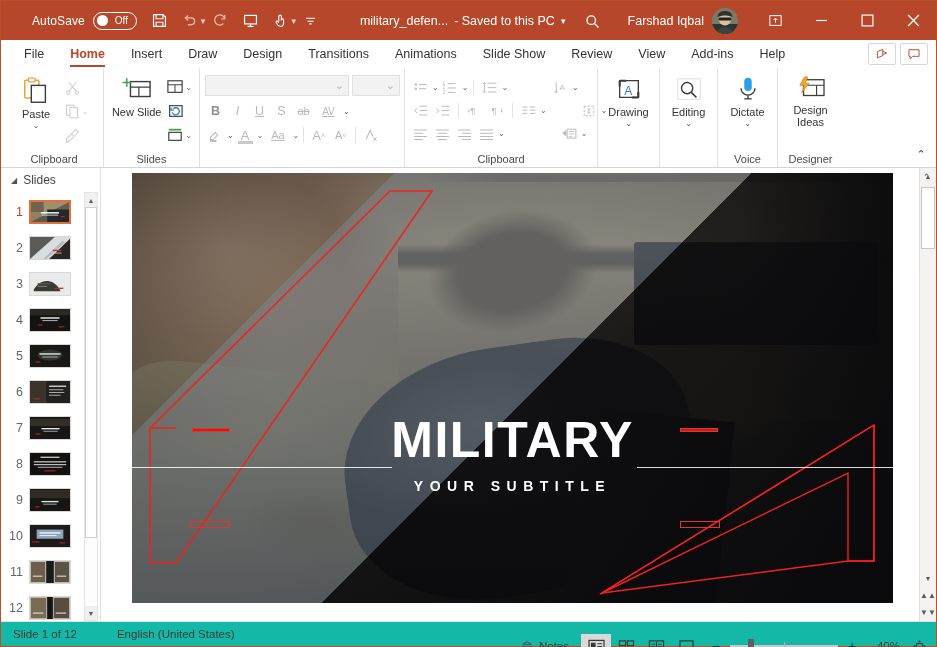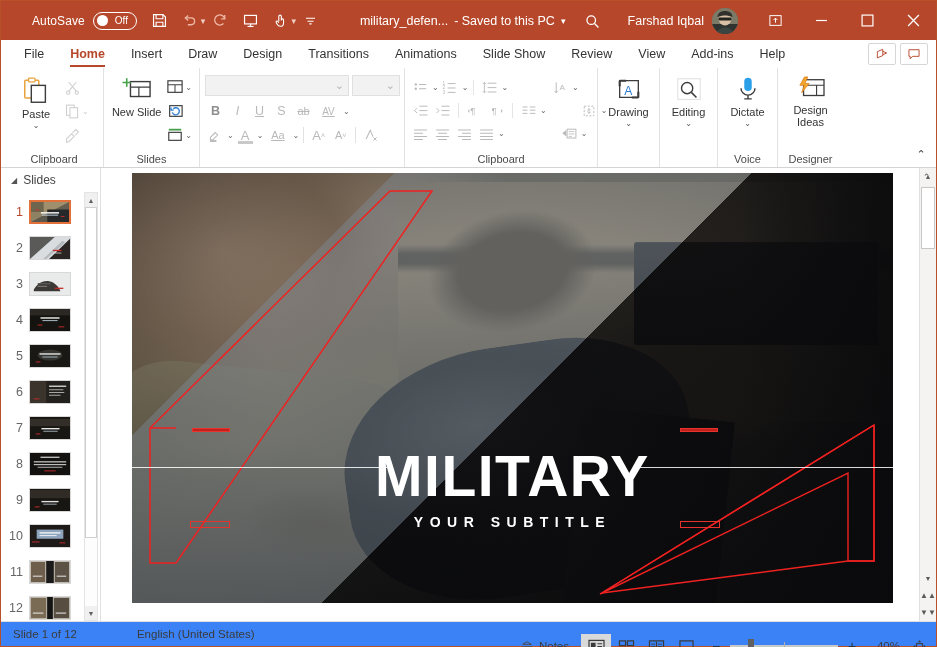--- a/index.html
+++ b/index.html
@@ -321,24 +321,23 @@
 
   .hr-white {
     position:absolute; height:1px; background: rgba(255,255,255,.85);
   }
 
   .slide-title-wrap {
     position:absolute; left: 0; right: 0; top: 243px;
     text-align:center; color:#fff;
   }
   .s-title {
-    font-size: 57px; font-weight: bold; letter-spacing: 1.5px;
+    font-size: 50px; font-weight: bold; letter-spacing: 1.5px;
     color: #ffffff; line-height: 48px;
     font-family: "Liberation Sans", sans-serif;
-    margin-top: 36px;
   }
   .s-title2 {
     font-size: 36px; font-weight: bold; letter-spacing: 8px;
     color: #c4d0da; line-height: 40px; margin-top: 2px;
   }
   .s-sub {
     font-size: 14px; font-weight: bold; letter-spacing: 6.5px;
     color: #ffffff; margin-top: 14px;
   }
 
@@ -364,23 +363,23 @@
 
   .ribbon-up {
     position:absolute; right: 2px; top: 2px; width: 15px; height:14px;
     display:flex; align-items:center; justify-content:center; font-size:9px; color:#555;
     cursor:pointer;
   }
 
   
   .statusbar {
     height: 25px; min-height:25px;
-    background:#3b82f6; border-top: 1px solid #e0e0e0;
+    background:#14b8a6; border-top: 1px solid #e0e0e0;
     display:flex; align-items:center;
-    font-size: 11.5px; color:#3b3b3b;gap:20px;
+    font-size: 11.5px; color:#3b3b3b;
   }
   .sb-slide { padding-left: 12px; white-space:nowrap; }
   .sb-lang { padding-left: 40px; white-space:nowrap; cursor:pointer; }
   .sb-right { margin-left:auto; display:flex; height:100%;margin-top:24px; }
   .sb-notes {
     display:flex; align-items:center; gap:5px; padding: 0 12px; cursor:pointer; height:100%;
   }
   .viewbtn {
     width: 30px; height: 100%; display:flex; align-items:center; justify-content:center;
     cursor:pointer;

